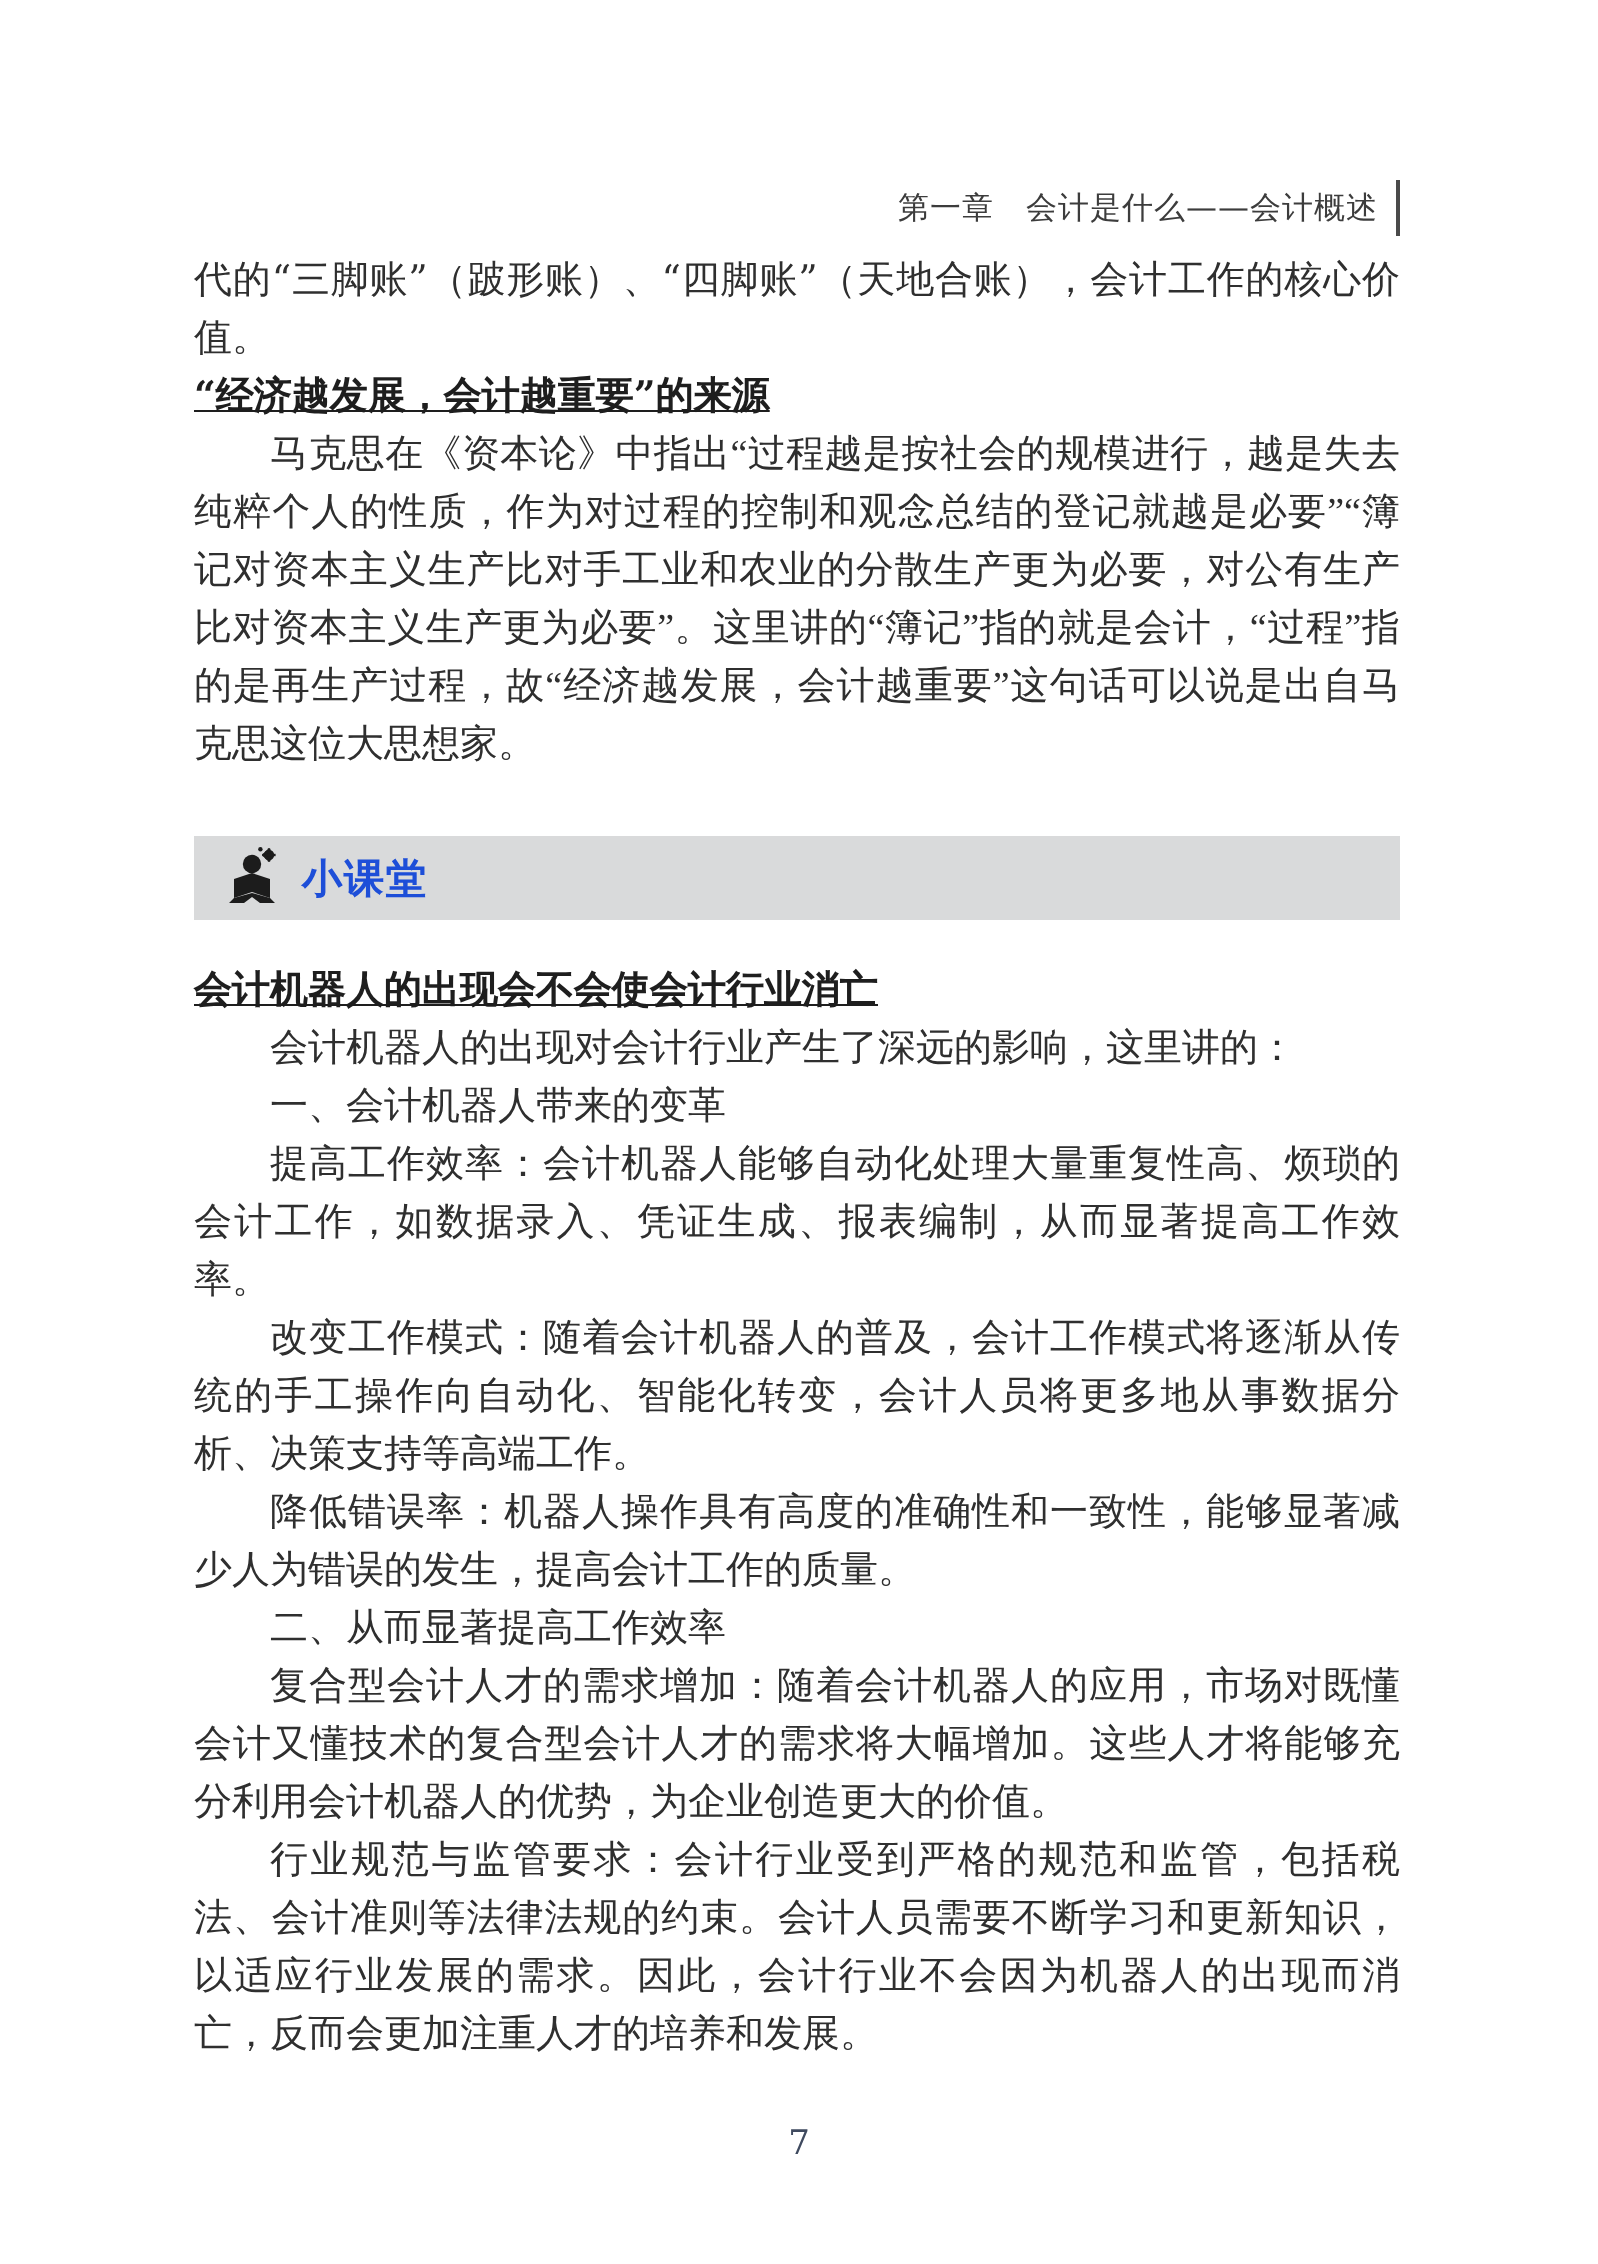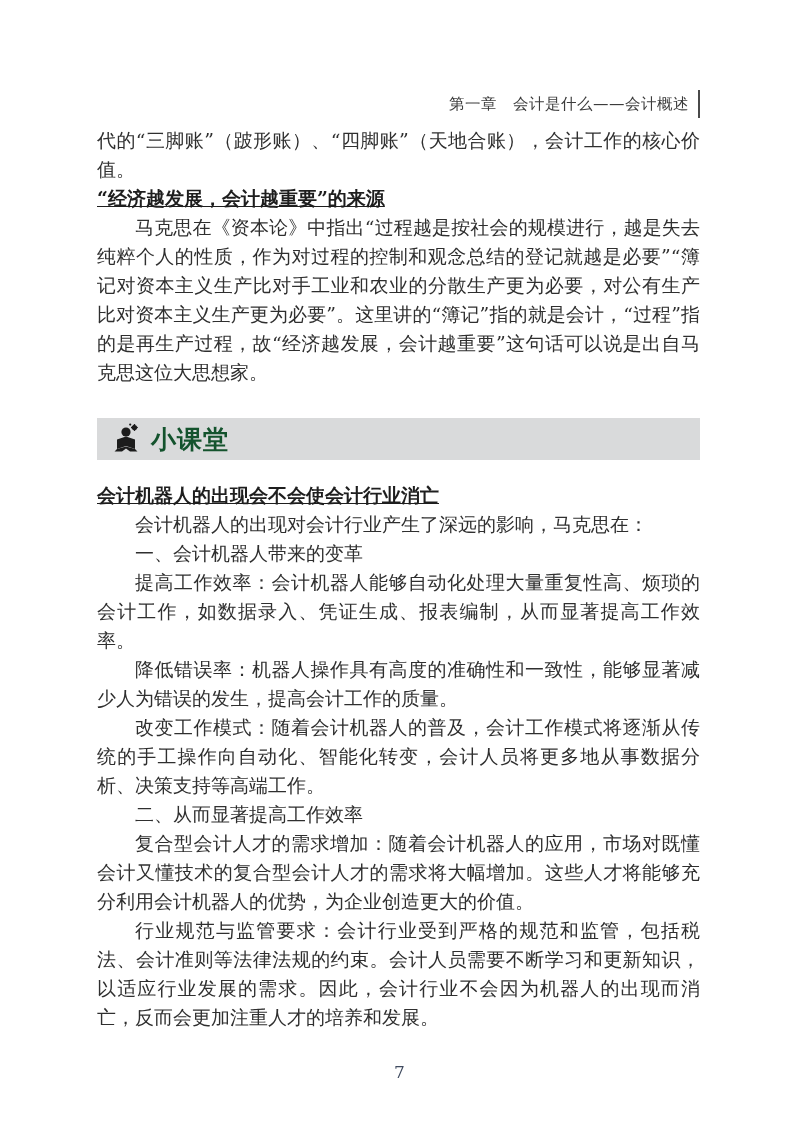--- a/index.html
+++ b/index.html
@@ -38,43 +38,43 @@
   .content {
     position: absolute;
     top: 126px;
     left: 97px;
     width: 603px;
     font-size: 19px;
     line-height: 29px;
     text-align: justify;
   }
   .content p { text-align: justify; }
-  .p-indent { text-indent: 2em; }
+  .p-indent { text-indent: 2em; font-family: Liberation Serif, serif; }
   .h-center {
     text-align: center;
     font-weight: 700;
     color: #1e1e1e;
     font-size: 19px;
     line-height: 29px;
     text-decoration: underline;
   }
   
   .classroom-banner {
     margin-top: 31px;
     height: 42px;
     background: #d9dadb;
     display: flex;
     align-items: center;
     padding-left: 16px;
   }
   .classroom-banner .banner-label {
     font-family: "DejaVu Sans", sans-serif;
     font-weight: 700;
-    font-size: 25px;
-    color: #14532d;
+    font-size: 20px;
+    color: #1d4ed8;
     margin-left: 10px;
     letter-spacing: 1px;
   }
   .banner-icon { width: 28px; height: 32px; display: inline-block; }
   .classroom-heading { margin-top: 21px; }
   
   .page-number {
     position: absolute;
     top: 1060px;
     left: 0;
@@ -119,25 +119,25 @@
             <path d="M13 13.5 L22 16.5 L22 26 L13 23 Z"></path>
             <path d="M4 26 L1.5 28.5 L9 28.5 L13 25.5 L17 28.5 L24.5 28.5 L22 26 L13 23.5 Z"></path>
           </g>
         </svg>
       </span>
       <span class="banner-label">小课堂</span>
     </div>
 
     <p class="h-center classroom-heading">会计机器人的出现会不会使会计行业消亡</p>
 
-    <p class="p-indent">会计机器人的出现对会计行业产生了深远的影响，马克思在：</p>
+    <p class="p-indent">会计机器人的出现对会计行业产生了深远的影响，这里讲的：</p>
     <p class="p-indent">一、会计机器人带来的变革</p>
     <p class="p-indent">提高工作效率：会计机器人能够自动化处理大量重复性高、烦琐的会计工作，如数据录入、凭证生成、报表编制，从而显著提高工作效率。</p>
+    <p class="p-indent">改变工作模式：随着会计机器人的普及，会计工作模式将逐渐从传统的手工操作向自动化、智能化转变，会计人员将更多地从事数据分析、决策支持等高端工作。</p>
     <p class="p-indent">降低错误率：机器人操作具有高度的准确性和一致性，能够显著减少人为错误的发生，提高会计工作的质量。</p>
-    <p class="p-indent">改变工作模式：随着会计机器人的普及，会计工作模式将逐渐从传统的手工操作向自动化、智能化转变，会计人员将更多地从事数据分析、决策支持等高端工作。</p>
     <p class="p-indent">二、从而显著提高工作效率</p>
     <p class="p-indent">复合型会计人才的需求增加：随着会计机器人的应用，市场对既懂会计又懂技术的复合型会计人才的需求将大幅增加。这些人才将能够充分利用会计机器人的优势，为企业创造更大的价值。</p>
     <p class="p-indent">行业规范与监管要求：会计行业受到严格的规范和监管，包括税法、会计准则等法律法规的约束。会计人员需要不断学习和更新知识，以适应行业发展的需求。因此，会计行业不会因为机器人的出现而消亡，反而会更加注重人才的培养和发展。</p>
 
   </div>
 
   <div class="page-number">7</div>
 
 </div>
 

